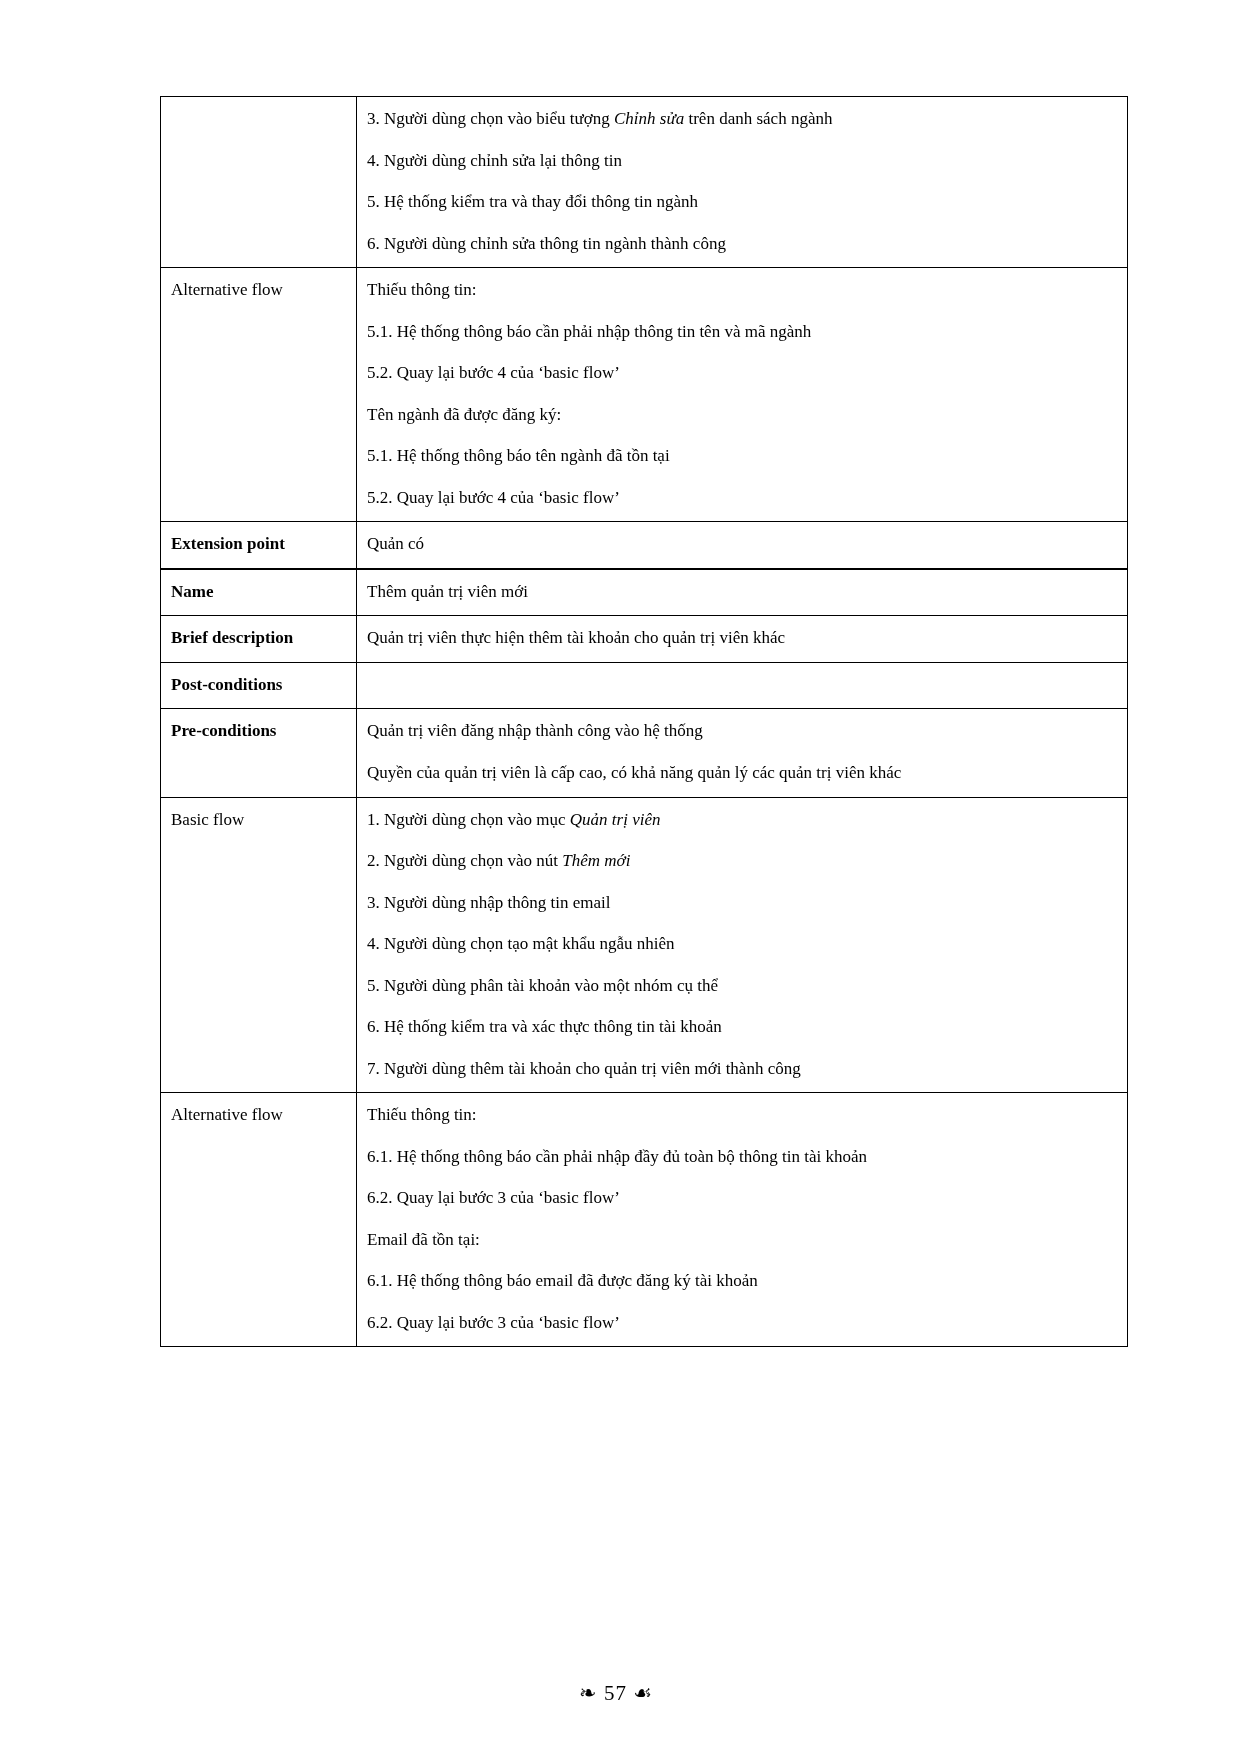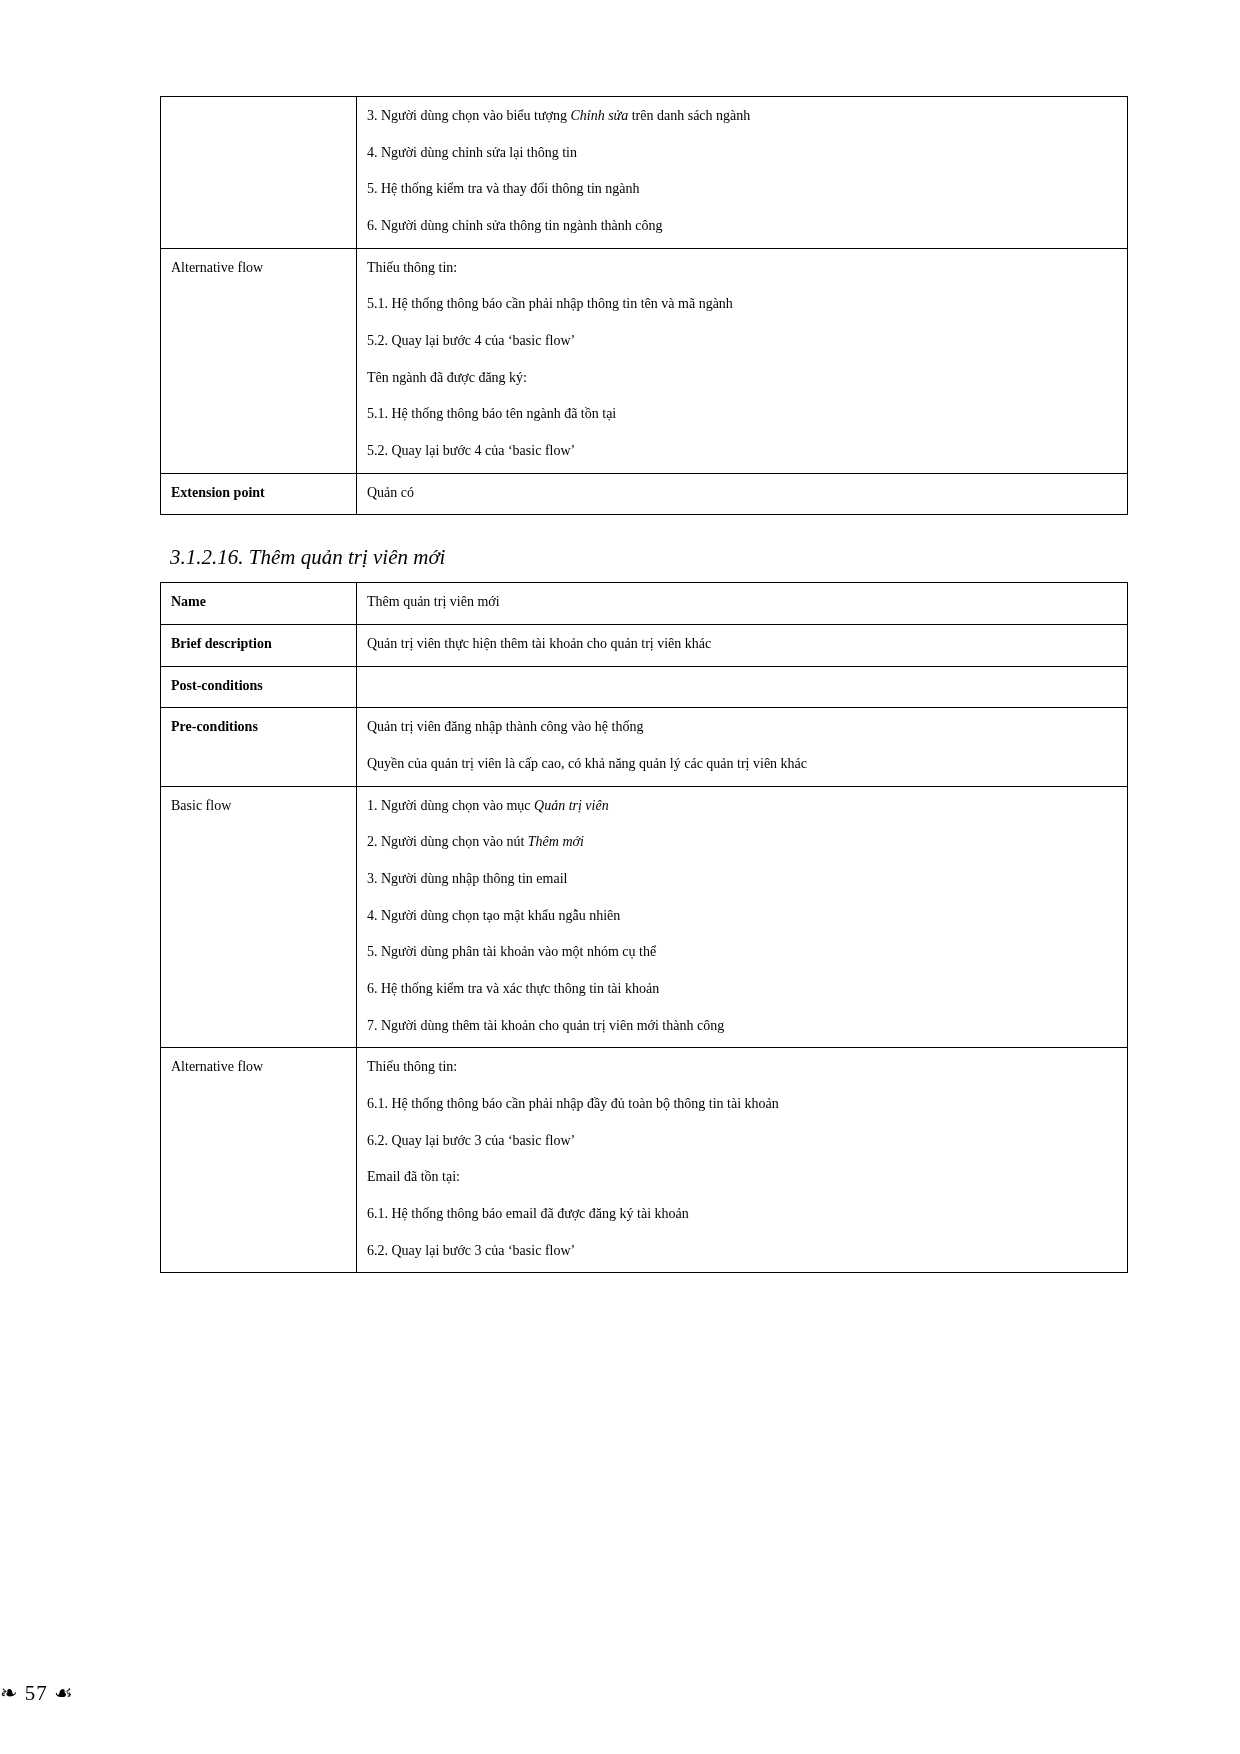--- a/index.html
+++ b/index.html
@@ -23,21 +23,21 @@
   }
   table.uc {
     border-collapse: collapse;
     width: 100%;
     table-layout: fixed;
   }
   table.uc td {
     border: 1.5px solid #000;
     padding: 8px 10px 10px 10px;
     vertical-align: top;
-    font-size: 14px;
+    font-size: 17px;
     line-height: 1.62;
   }
   td.label {
     width: 196px;
   }
   td.label.bold {
     font-weight: bold;
   }
   .step {
     margin: 0 0 14px 0;
@@ -64,21 +64,21 @@
     font-weight: bold;
   }
   .justify {
     text-align: justify;
   }
   .footer {
     position: absolute;
     left: 0;
     right: 8px;
     bottom: 48px;
-    text-align: left;
+    text-align: center;
     font-size: 21px;
     letter-spacing: 1px;
   }
   .tbl2 {
     margin-top: 0;
   }
 </style>
 </head>
 <body>
 
@@ -113,21 +113,20 @@
         <tr>
           <td class="label bold">Extension point</td>
           <td>
             <div class="step justify">Quản có</div>
           </td>
         </tr>
       </tbody>
   </table>
 
 
-  <div class="section-heading">3.1.2.16. Thêm quản trị viên mới</div>
 
   <table class="uc tbl2">
     <colgroup>
         <col style="width:196px">
         <col>
       </colgroup>
     <tbody>
         <tr>
           <td class="label bold">Name</td>
           <td>

